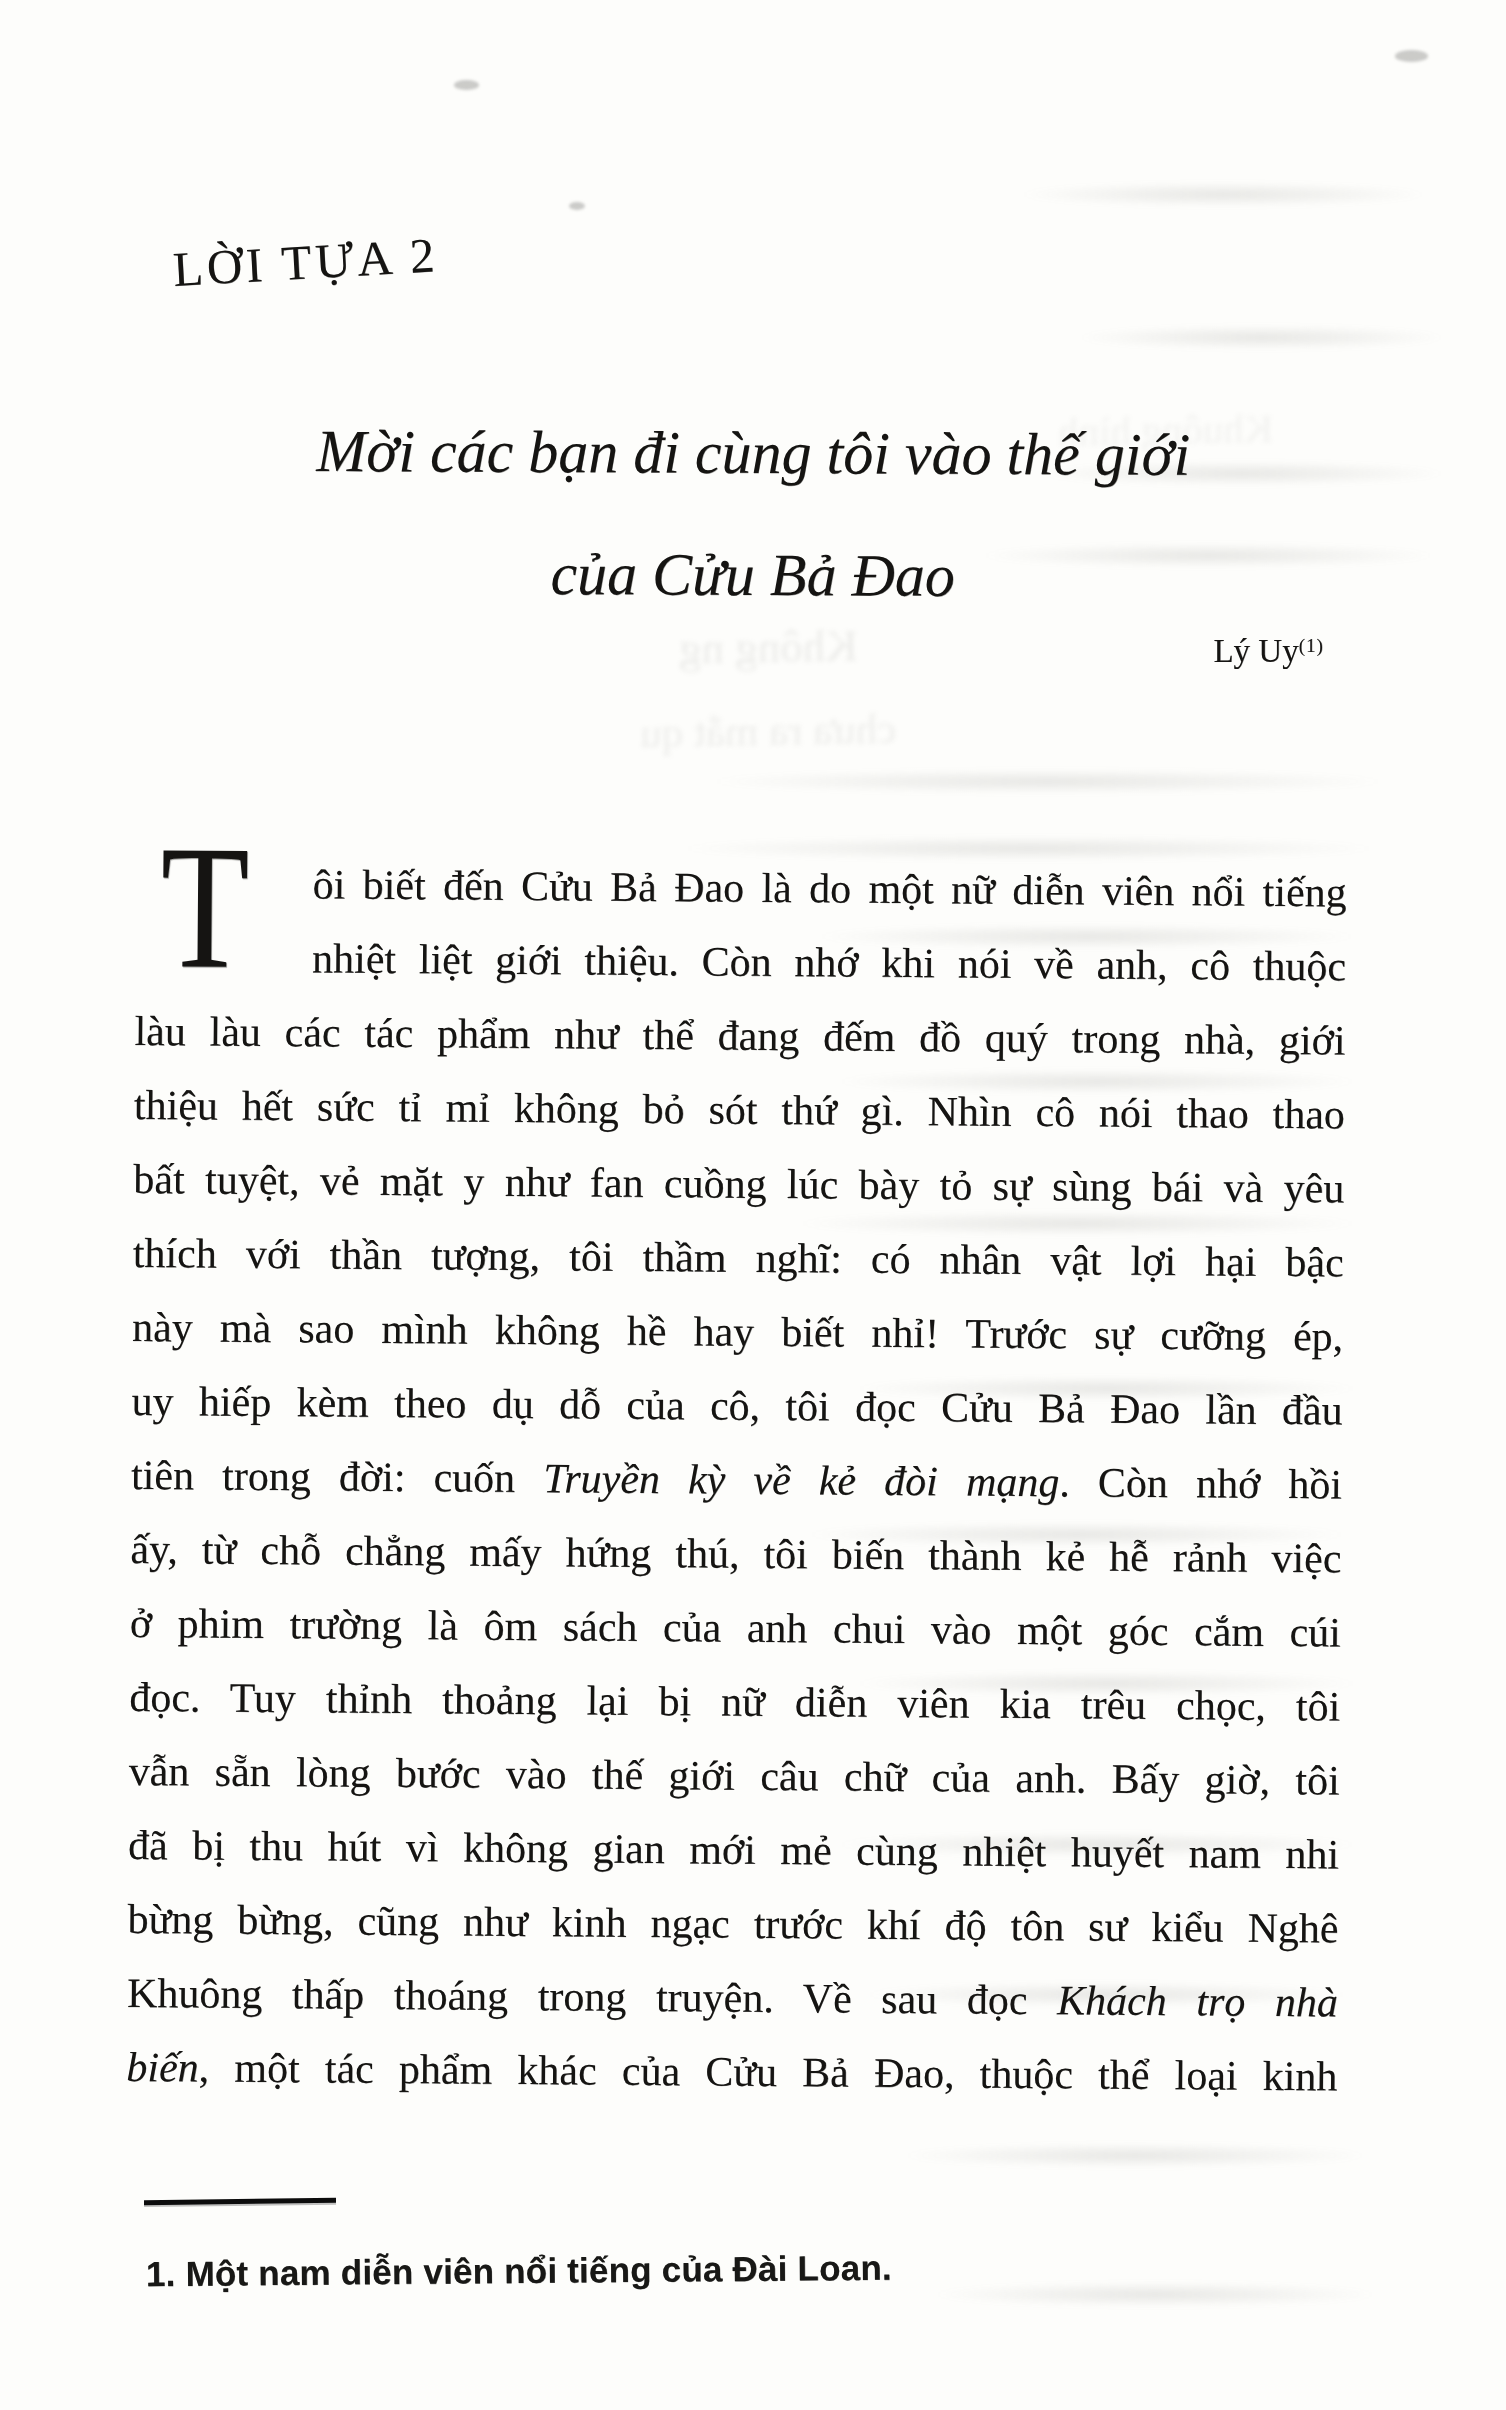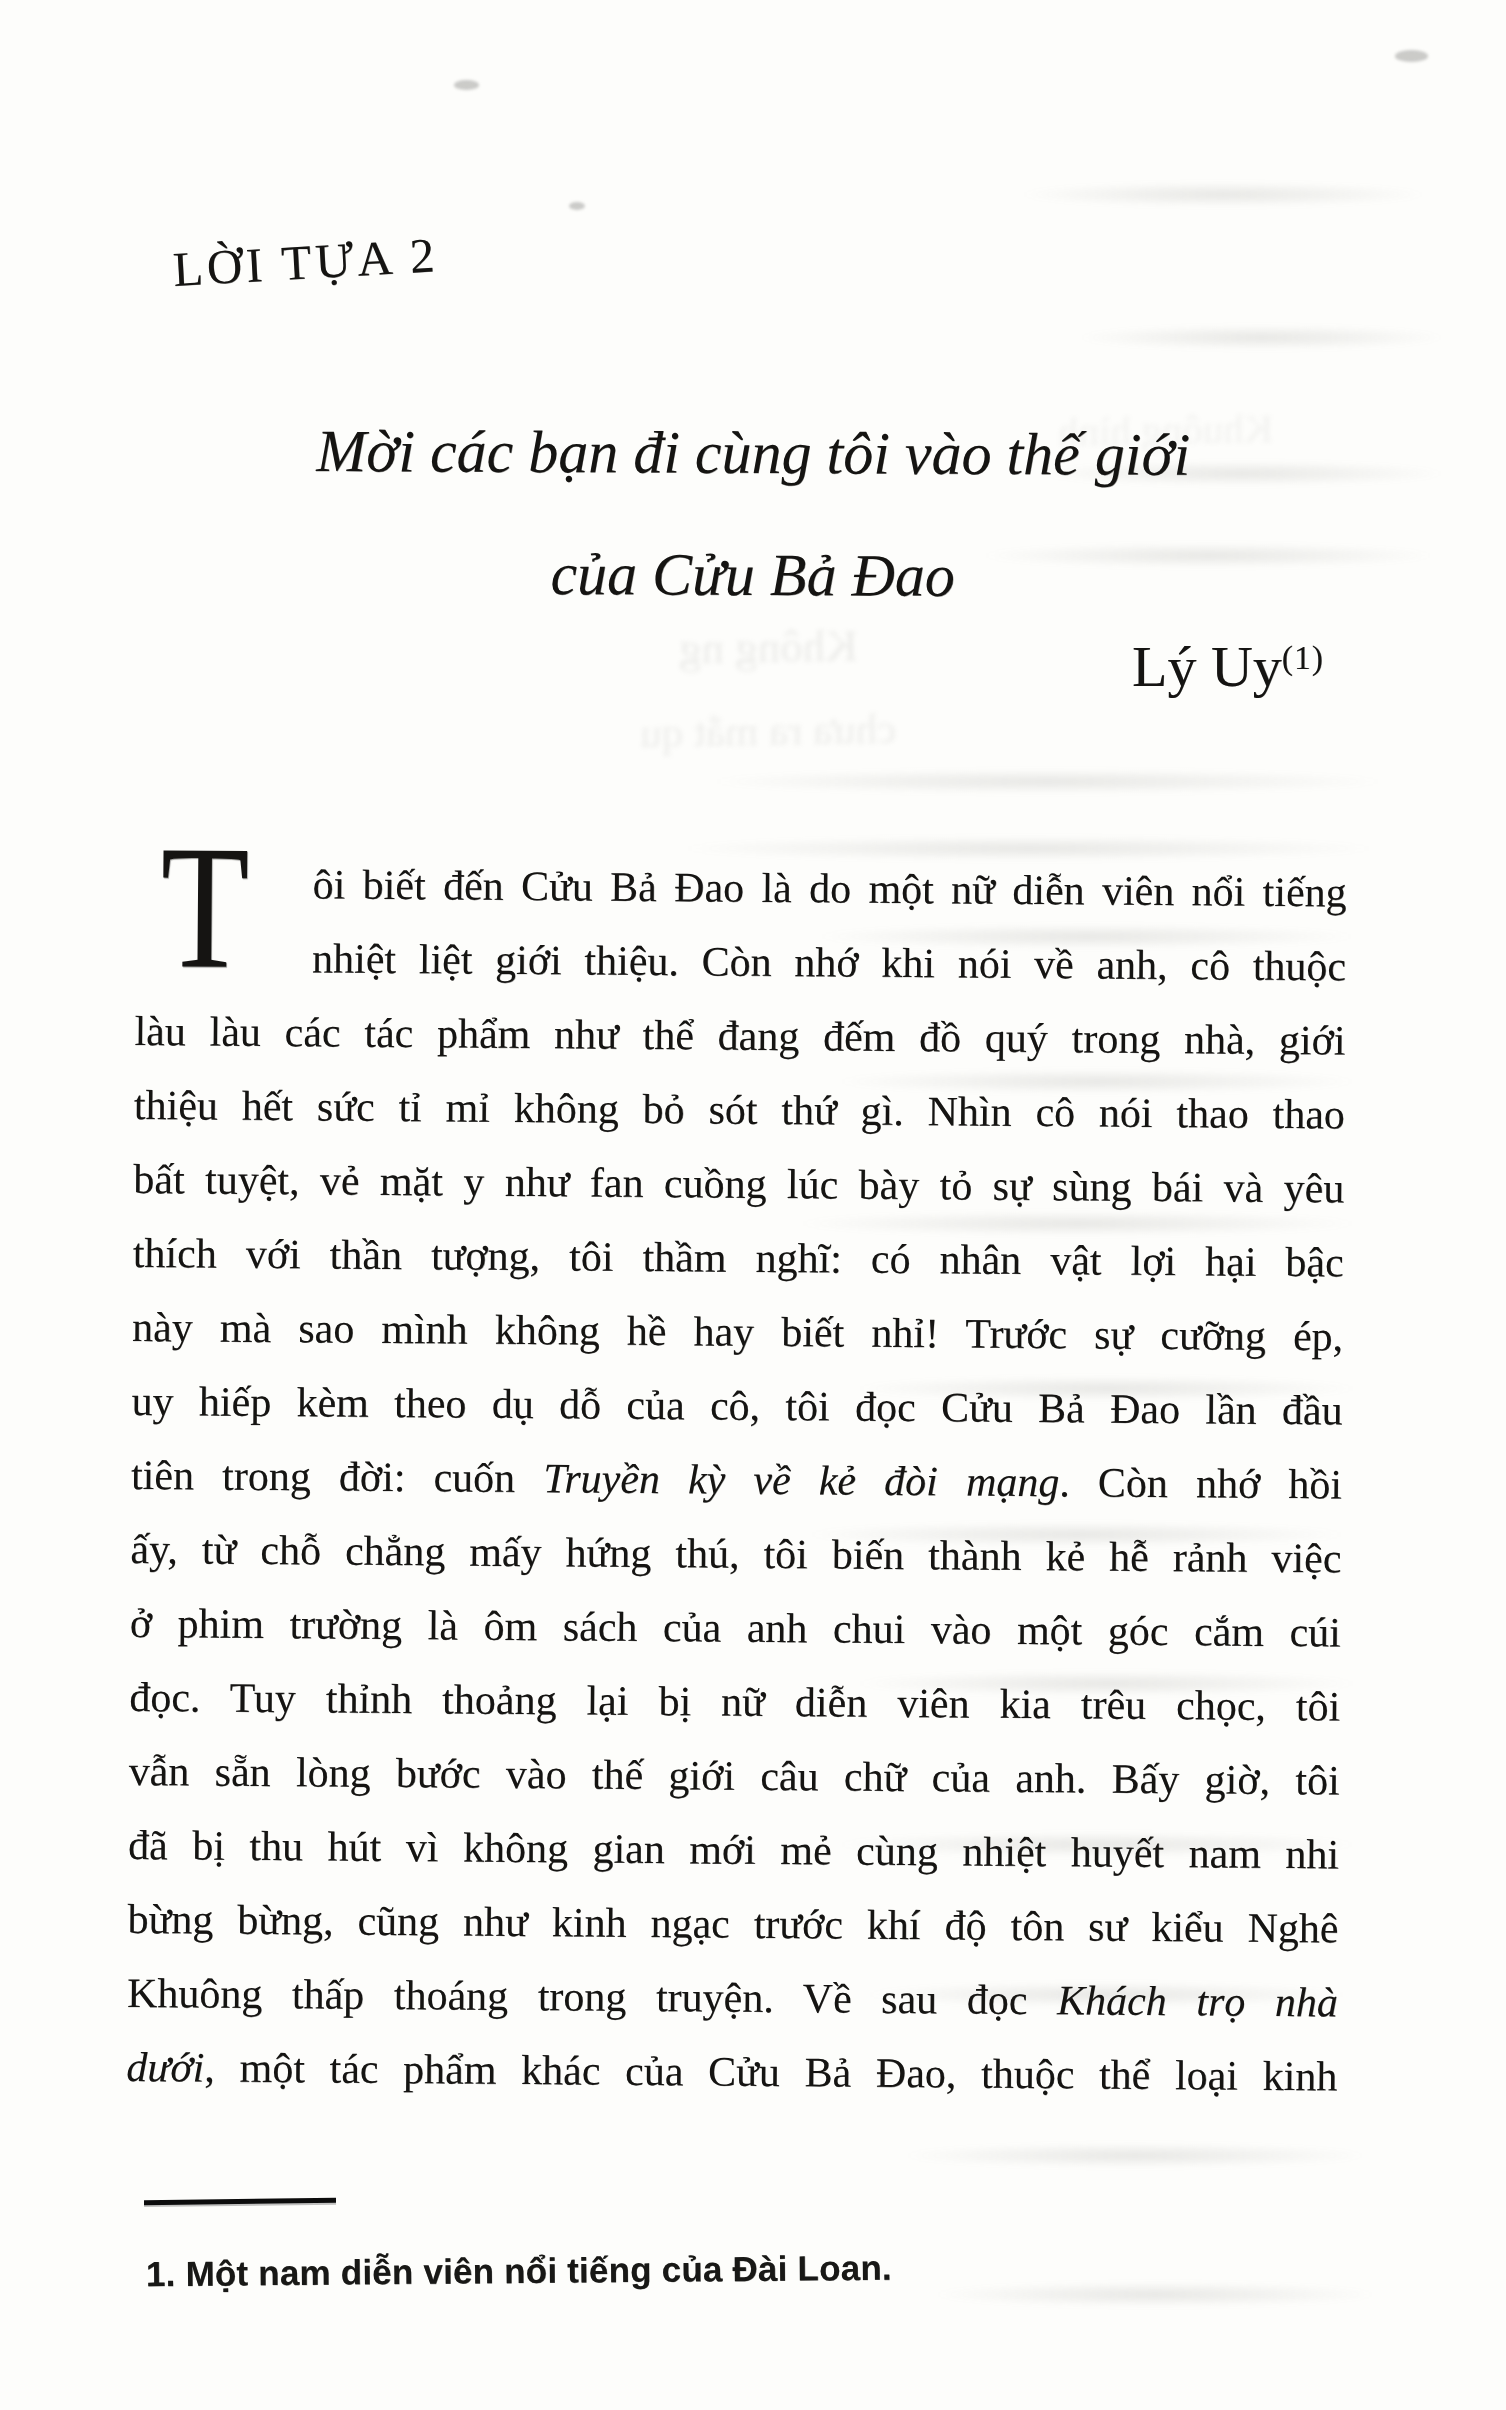--- a/index.html
+++ b/index.html
@@ -26,21 +26,21 @@
   .chapter-title{
     position:absolute;left:0;top:392px;width:1506px;
     text-align:center;font-style:italic;
     font-size:60px;line-height:122px;
     transform:rotate(0.25deg);
     text-shadow:0.4px 0.4px 0.6px rgba(20,20,18,.4);
   }
   
   .author-line{
     position:absolute;right:182px;top:633px;
-    font-size:58px;
+    font-size:33px;
     text-shadow:0.4px 0.4px 0.5px rgba(20,20,18,.4);
   }
   .author-line .fnref{
     font-size:0.58em;position:relative;top:-0.52em;letter-spacing:1px;
   }
   
   .body-text{
     position:absolute;left:136px;top:846px;width:1211px;
     font-size:42px;line-height:74px;
     transform:rotate(0.45deg);
@@ -169,20 +169,20 @@
       <div class="bline"><span>này mà sao mình không hề hay biết nhỉ! Trước sự cưỡng ép,</span></div>
       <div class="bline"><span>uy hiếp kèm theo dụ dỗ của cô, tôi đọc Cửu Bả Đao lần đầu</span></div>
       <div class="bline"><span>tiên trong đời: cuốn </span><span class="it">Truyền kỳ về kẻ đòi mạng</span><span>. Còn nhớ hồi</span></div>
       <div class="bline"><span>ấy, từ chỗ chẳng mấy hứng thú, tôi biến thành kẻ hễ rảnh việc</span></div>
       <div class="bline"><span>ở phim trường là ôm sách của anh chui vào một góc cắm cúi</span></div>
       <div class="bline"><span>đọc. Tuy thỉnh thoảng lại bị nữ diễn viên kia trêu chọc, tôi</span></div>
       <div class="bline"><span>vẫn sẵn lòng bước vào thế giới câu chữ của anh. Bấy giờ, tôi</span></div>
       <div class="bline"><span>đã bị thu hút vì không gian mới mẻ cùng nhiệt huyết nam nhi</span></div>
       <div class="bline"><span>bừng bừng, cũng như kinh ngạc trước khí độ tôn sư kiểu Nghê</span></div>
       <div class="bline"><span>Khuông thấp thoáng trong truyện. Về sau đọc </span><span class="it">Khách trọ nhà</span></div>
-      <div class="bline"><span class="it">dưới</span><span>, một tác phẩm khác của Cửu Bả Đao, thuộc thể loại kinh</span></div>
+      <div class="bline"><span class="it">biến</span><span>, một tác phẩm khác của Cửu Bả Đao, thuộc thể loại kinh</span></div>
     </div>
 
   <div class="footnote-rule"></div>
   <div class="footnote">1. Một nam diễn viên nổi tiếng của Đài Loan.</div>
 
 </div>
 
 
 </body></html>

